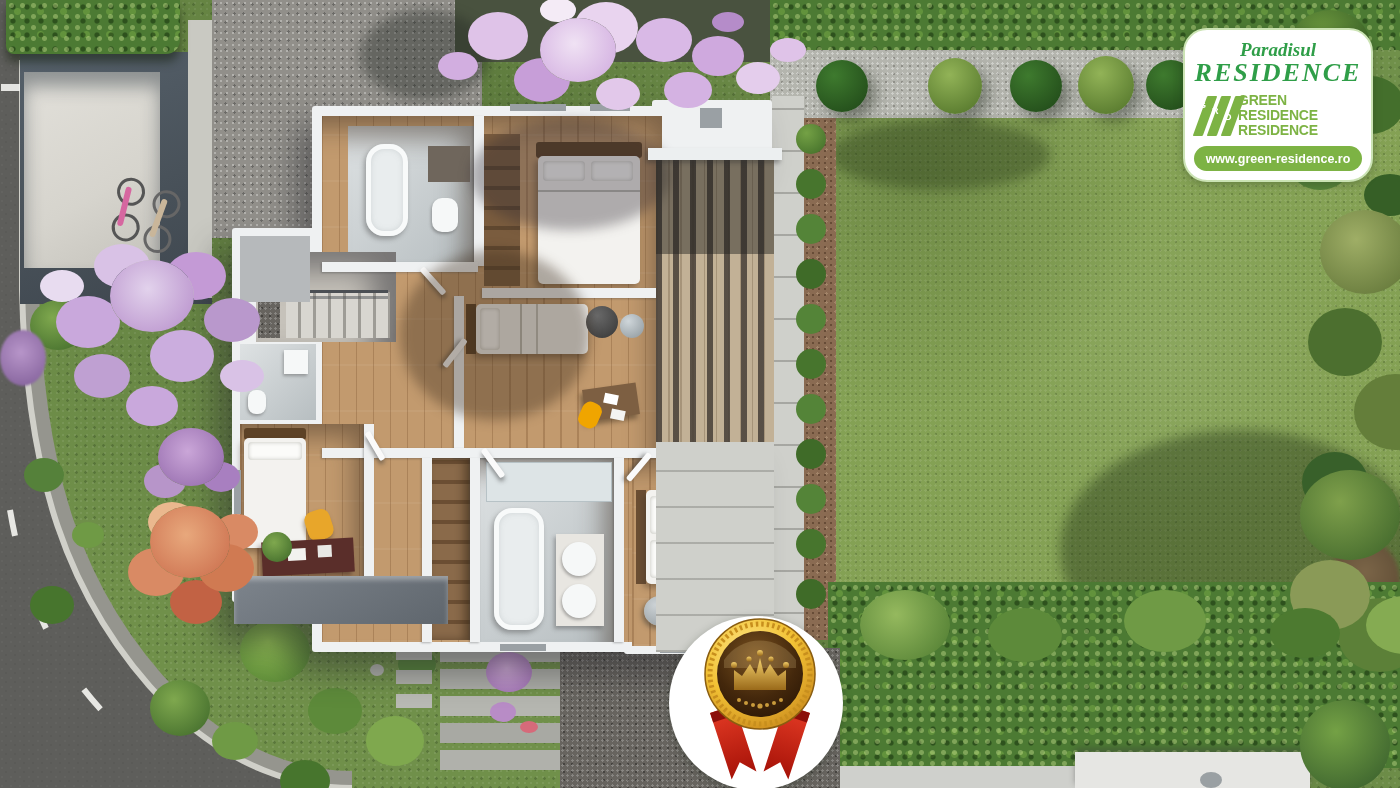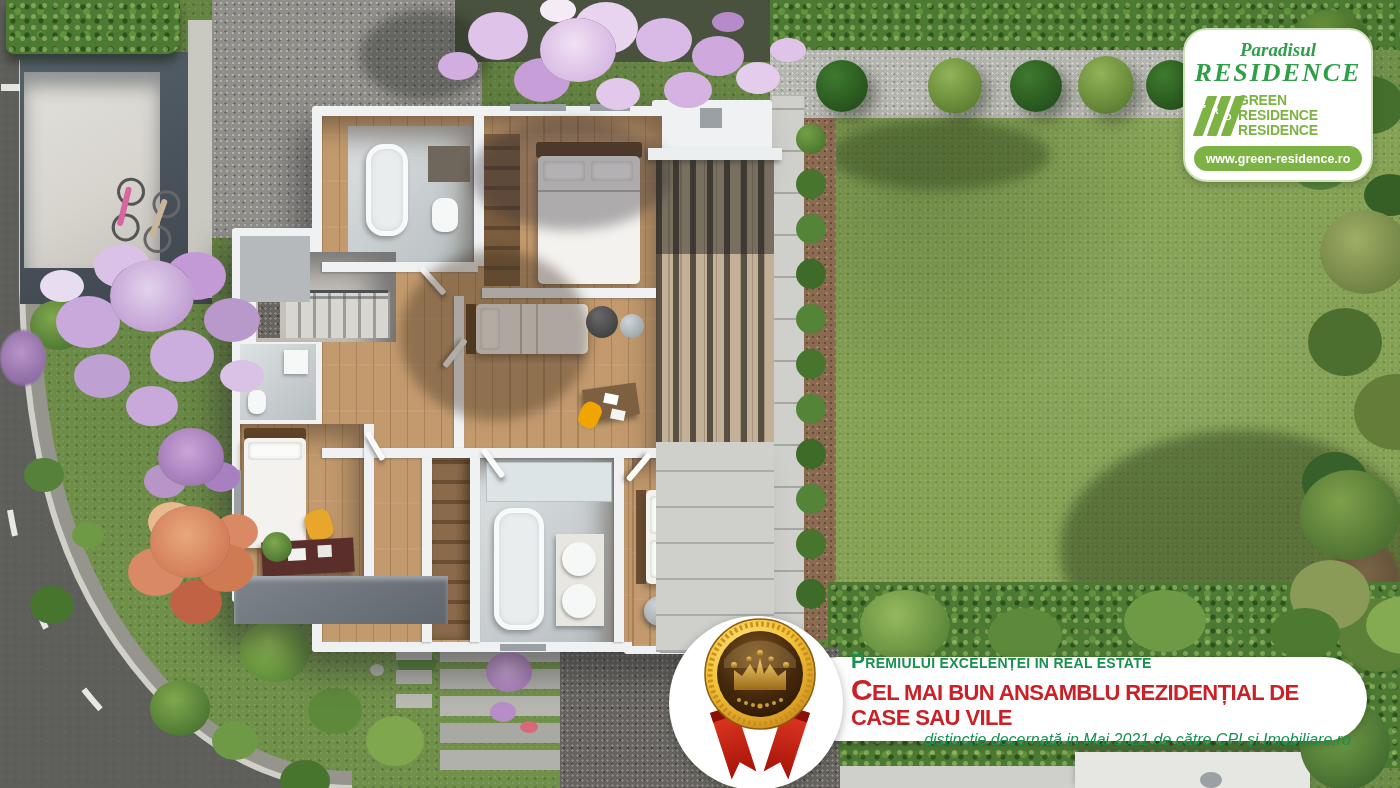--- a/index.html
+++ b/index.html
@@ -330,25 +330,20 @@
       <div class="dev-text">
         <div>GREEN RESIDENCE</div>
         <div>RESIDENCE</div>
       </div>
     </div>
     <div class="www-bar">
       <span>www.green-residence.ro</span>
     </div>
   </div>
 
-  <div class="abs award-pill">
-    <div class="award-line1">Premiului excelenței in real estate</div>
-    <div class="award-line2">Cel mai bun ansamblu rezidențial de case sau vile</div>
-    <div class="award-line3">distincție decernată in Mai 2021 de către CPI și Imobiliare.ro</div>
-  </div>
   <div class="abs medal-circle"></div>
   <svg class="abs medal-svg" width="144" height="178" viewBox="0 0 144 178">
     <defs>
       <radialGradient id="gold" cx="40%" cy="32%" r="75%">
         <stop offset="0%" stop-color="#ffe98f"></stop>
           <stop offset="55%" stop-color="#f2c235"></stop>
           <stop offset="100%" stop-color="#c9881c"></stop>
       </radialGradient>
       <radialGradient id="dark" cx="45%" cy="30%" r="80%">
         <stop offset="0%" stop-color="#7a5220"></stop>

